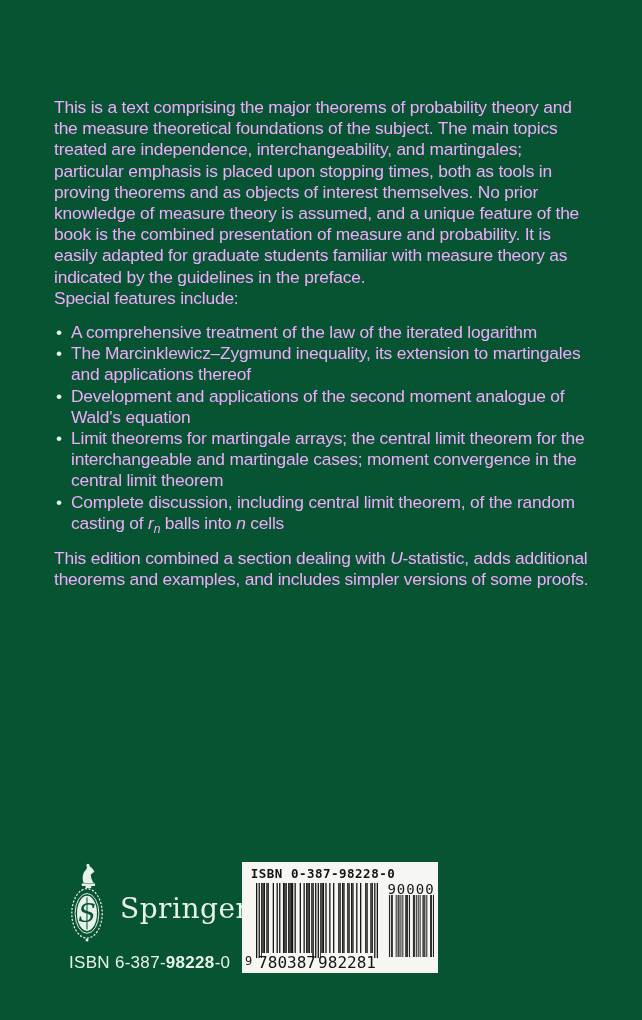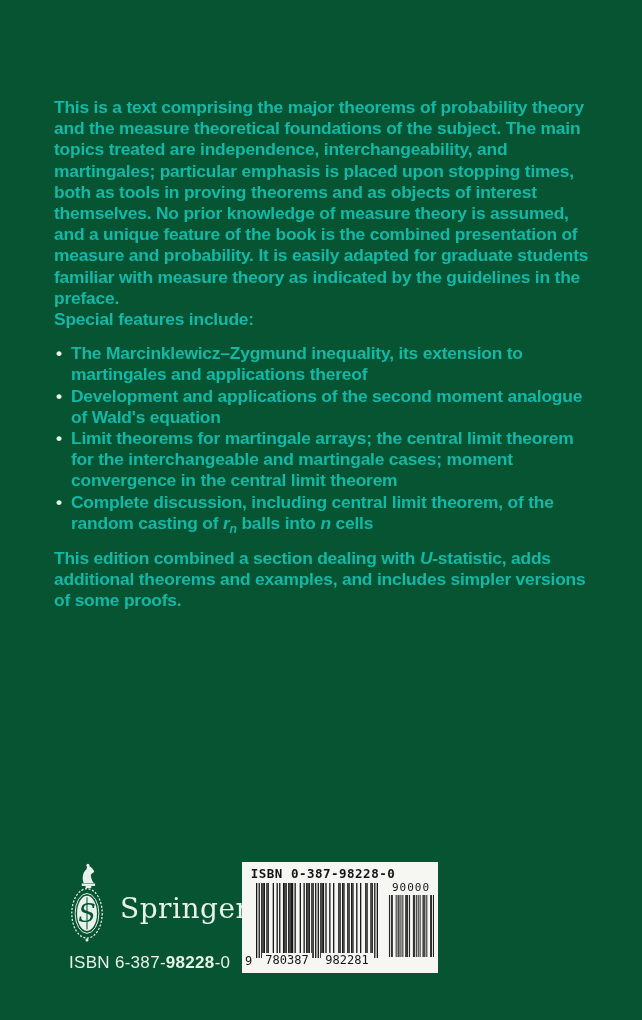--- a/index.html
+++ b/index.html
@@ -8,21 +8,21 @@
     background:#075433;
     font-family:"Liberation Sans", sans-serif;
     overflow:hidden;
     position:relative;
   }
   .cover { position:absolute; inset:0; background:#075433; }
 
   
   .main-text {
     position:absolute; left:54px; top:97px; width:540px;
-    color:#14b8a6; font-size:17.4px; line-height:21.2px; letter-spacing:-0.2px;font-weight:bold;
+    color:#f0abfc; font-size:17.4px; line-height:21.2px; letter-spacing:-0.2px;
   }
   .main-text p { margin:0; }
   .features-label { margin:0; }
   ul.features { list-style:none; margin:13px 0 0 0; padding:0; }
   ul.features li { position:relative; padding-left:17px; }
   ul.features li::before {
     content:"\2022"; position:absolute; left:2px; top:0; color:#e8f1ea;
   }
   .para-edition { margin-top:14px !important; }
   .para-authors { margin-top:21px !important; }
@@ -44,29 +44,29 @@
   }
   .bc-isbn {
     position:absolute; left:0; top:4px; width:162px; text-align:center;
     font-family:"DejaVu Sans Mono", monospace; font-size:12.5px; font-weight:bold;
     letter-spacing:0.5px; white-space:nowrap;
   }
   .bc-main  { position:absolute; left:14px; top:21px; width:122px; height:75px; }
   .bc-addon { position:absolute; left:146px; top:33px; width:46px; height:62px; }
   .bc-addon-num {
     position:absolute; left:144px; top:19px; width:50px; text-align:center;
-    font-family:"DejaVu Sans Mono", monospace; font-size:11px; letter-spacing:1px;
+    font-family:"DejaVu Sans Mono", monospace; font-size:14px; letter-spacing:1px;
   }
   .bc-digit-left {
     position:absolute; left:3px; top:92px;
     font-family:"DejaVu Sans Mono", monospace; font-size:12px;
   }
   .dgroup {
     position:absolute; top:91px; height:17px; background:#f6f6f2;
-    font-family:"DejaVu Sans Mono", monospace; font-size:12px;
+    font-family:"DejaVu Sans Mono", monospace; font-size:16px;
     display:flex; justify-content:center; align-items:flex-start;
   }
   .dgroup1 { left:20px; width:50px; }
   .dgroup2 { left:79px; width:52px; }
   .bars svg rect { fill:#141414; }
 
   
   .footer-isbn {
     position:absolute; left:69px; top:953px;
     color:#e8f1ea; font-size:17px; letter-spacing:0.3px; white-space:nowrap;
@@ -74,20 +74,21 @@
 </style>
 </head>
 <body>
 
 <div class="cover">
 
   <div class="main-text">
     <p>This is a text comprising the major theorems of probability theory and the measure theoretical foundations of the subject. The main topics treated are independence, interchangeability, and martingales; particular emphasis is placed upon stopping times, both as tools in proving theorems and as objects of interest themselves. No prior knowledge of measure theory is assumed, and a unique feature of the book is the combined presentation of measure and probability. It is easily adapted for graduate students familiar with measure theory as indicated by the guidelines in the preface.</p>
     <p class="features-label">Special features include:</p>
     <ul class="features">
+        <li><span>A comprehensive treatment of the law of the iterated logarithm</span></li>
         <li><span>The Marcinklewicz–Zygmund inequality, its extension to martingales and applications thereof</span></li>
         <li><span>Development and applications of the second moment analogue of Wald's equation</span></li>
         <li><span>Limit theorems for martingale arrays; the central limit theorem for the interchangeable and martingale cases; moment convergence in the central limit theorem</span></li>
         <li><span>Complete discussion, including central limit theorem, of the random casting of </span><span style="font-style: italic;">r</span><sub style="font-style: italic;">n</sub><span> balls into </span><span style="font-style: italic;">n</span><span> cells</span></li>
       </ul>
     <p class="para-edition"><span>This edition combined a section dealing with </span><span style="font-style: italic;">U</span><span>-statistic, adds additional theorems and examples, and includes simpler versions of some proofs.</span></p>
   </div>
 
   <div class="publisher">
     <svg class="crest" width="38" height="84" viewBox="0 0 40 84" xmlns="http://www.w3.org/2000/svg">

